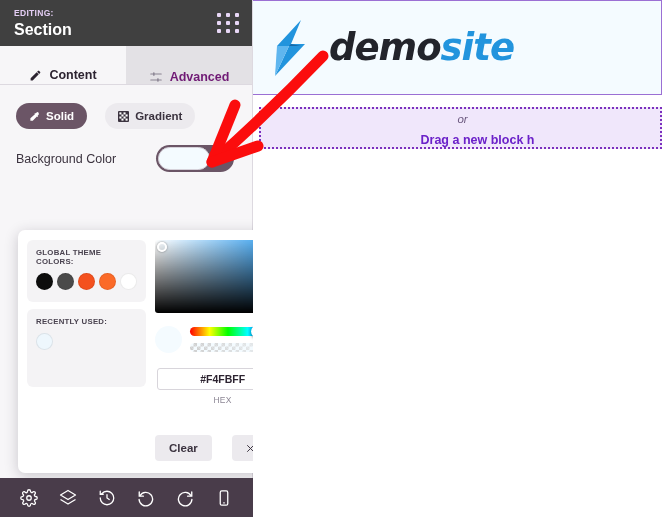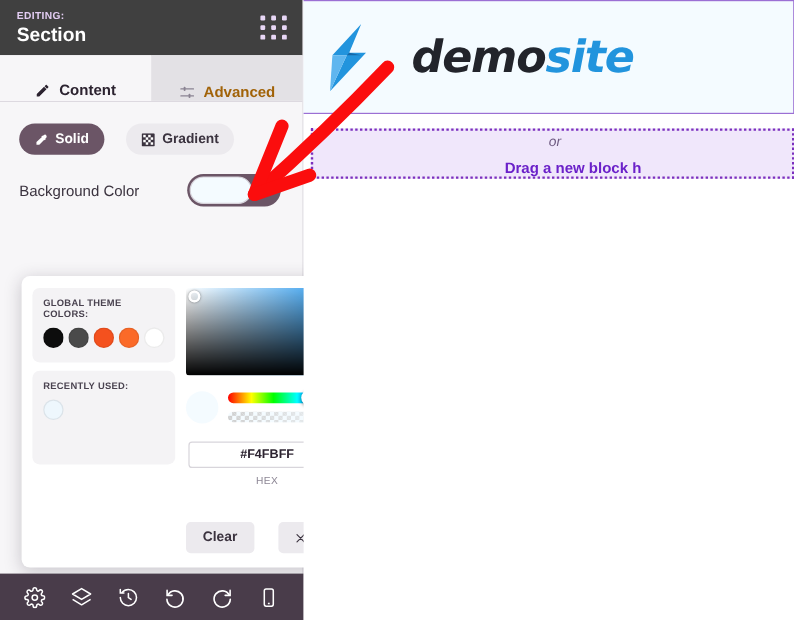--- a/index.html
+++ b/index.html
@@ -37,21 +37,21 @@
   .dotgrid i { width: 4px; height: 4px; background: #e8d7f6;
     border-radius: 1px; display: block; }
 
   .tabs { display: flex; height: 39px; border-bottom: 1px solid #ddd9e0; }
   .tab {
     flex: 1; display: flex; align-items: flex-end; justify-content: center;
     gap: 7px; font-size: 12.5px; cursor: pointer;
   }
   .tab.active { background: #f7f6f8; color: #2c2330; font-weight: bold;
     border-bottom: 2px solid #f7f6f8; }
-  .tab.inactive { background: #e3e1e5; color: #a16207; font-weight: bold; }
+  .tab.inactive { background: #e3e1e5; color: #701a75; font-weight: bold; }
 
   .sb-body { padding: 18px 16px 0 16px; }
   .sec-title { font-size: 15px; font-weight: bold; color: #2c2330;
     margin-bottom: 27px; }
 
   .field-row { display: flex; align-items: center; margin-bottom: 16px; }
   .field-label { font-size: 12.5px; color: #3b333f; line-height: 16px; }
   .lbl-2line { width: 88px; }
   .lbl-1line { width: 140px; }
 
@@ -150,21 +150,21 @@
     justify-content: space-around; padding: 0 10px;
   }
   .bb-icon { cursor: pointer; display: flex; }
 
   
   .canvas { position: absolute; left: 253px; top: 0; right: 0; bottom: 0;
     background: #ffffff; }
   .logo-section {
     height: 95px; background: #f4fbff;
     border: 1px solid #9b6fd4; border-left: none;
-    display: flex; align-items: center; padding-left: 18px; gap: 30px;
+    display: flex; align-items: center; padding-left: 18px; gap: 16px;
   }
   .bolt { width: 42px; height: 56px; flex: none; }
   .logo-text { font-size: 37px; font-weight: bold; font-style: italic;
     letter-spacing: -1px; font-family: "DejaVu Sans", sans-serif; }
   .logo-demo { color: #22242b; }
   .logo-site { color: #2294dd; }
 
   .dropzone {
     margin: 12px 0 0 6px; height: 42px;
     background: #f0e7fb; border: 2px dotted #7b2fbe;

